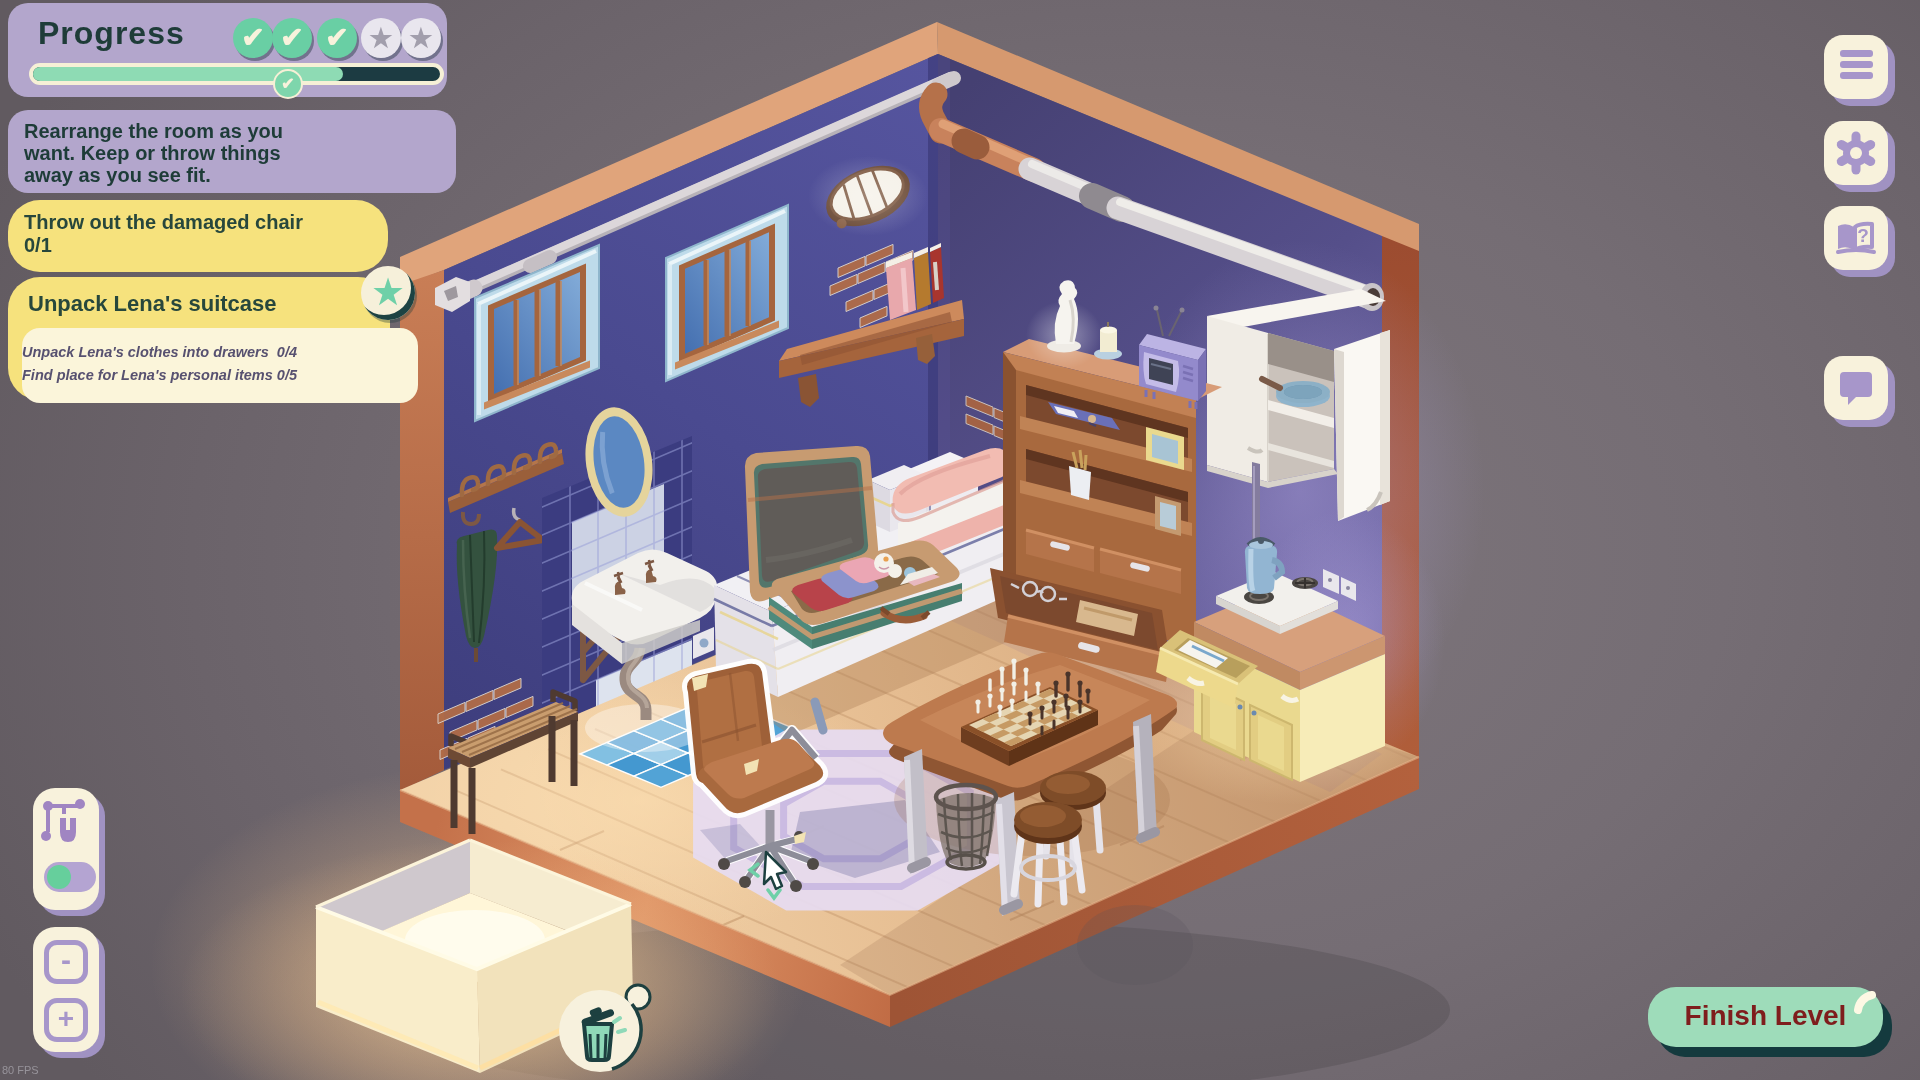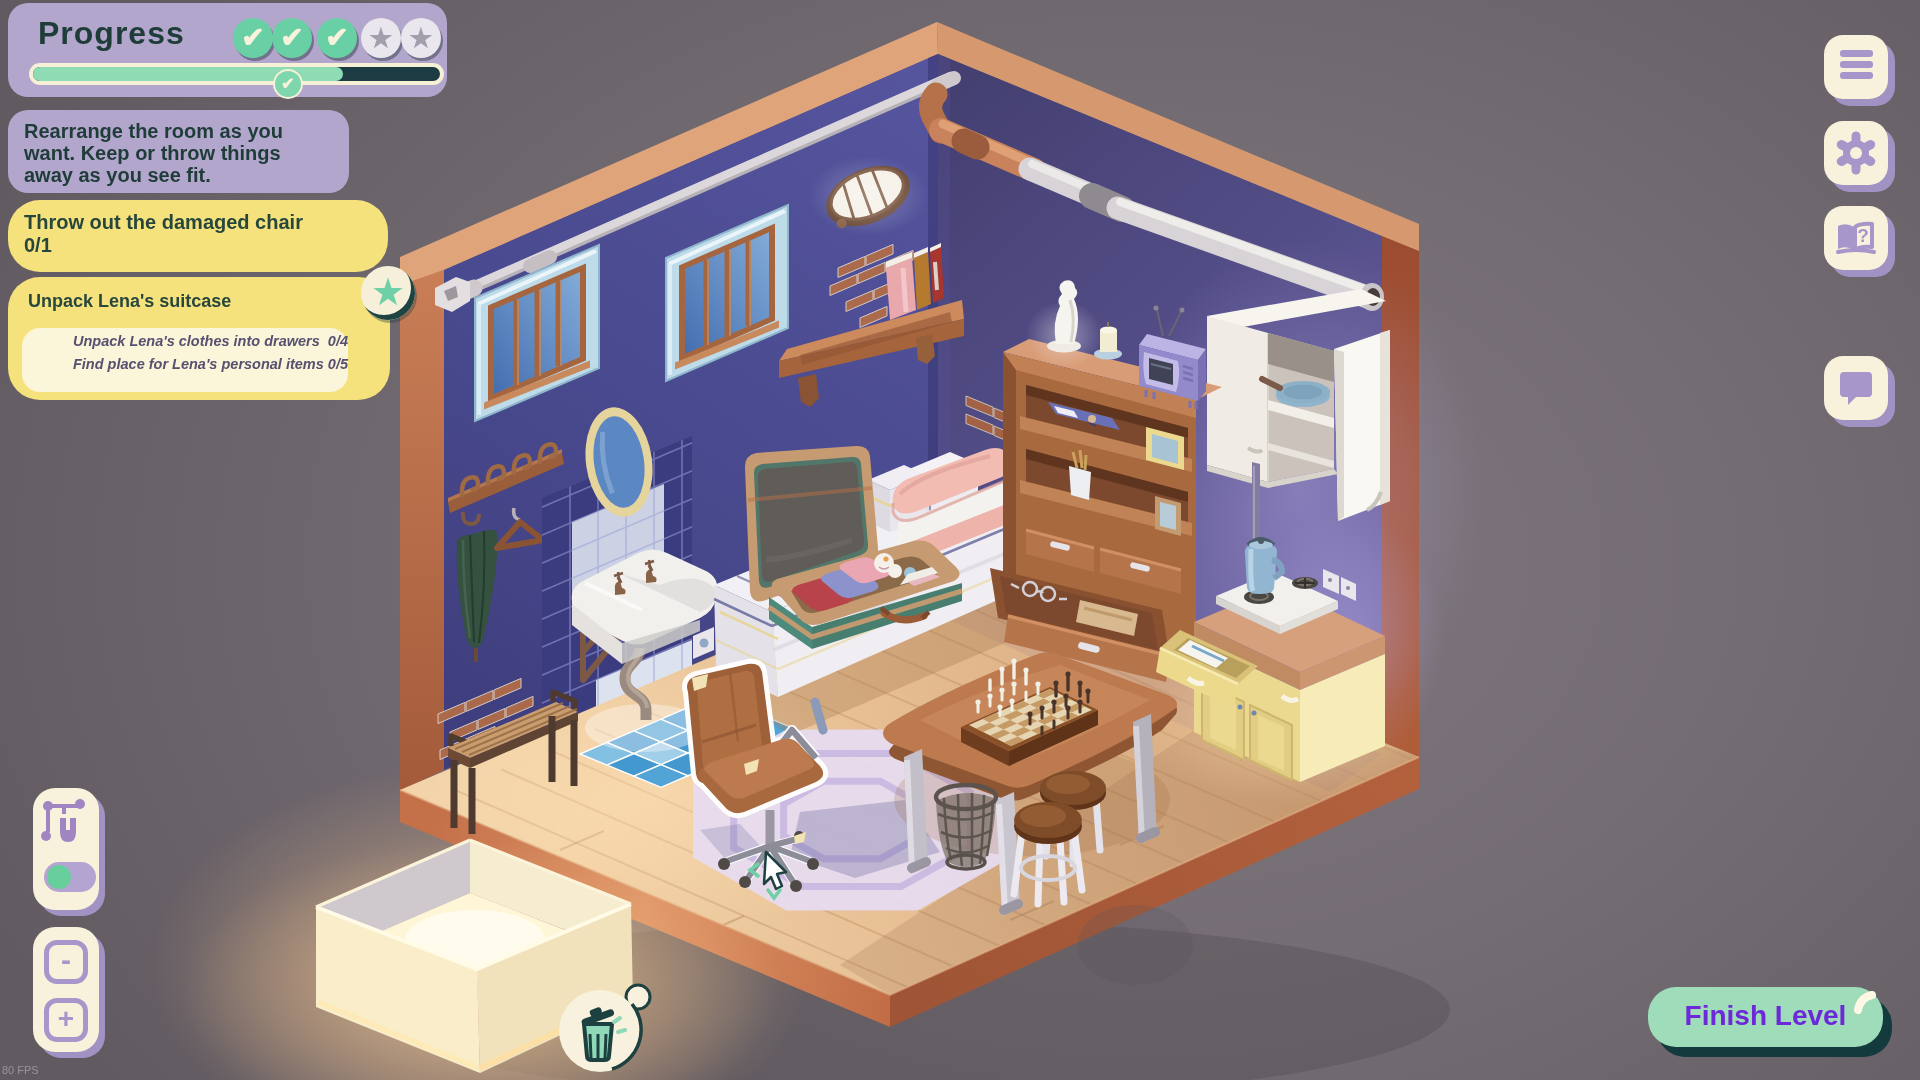--- a/index.html
+++ b/index.html
@@ -775,27 +775,27 @@
 <div style="position:absolute;left:264px;top:15px;width:40px;height:40px;border-radius:50%;background:#69cfa4;box-shadow:2px 3px 0 rgba(35,52,64,0.45);color:#f8f2dc;font-size:28px;font-weight:bold;text-align:center;line-height:40px;">✔</div>
 <div style="position:absolute;left:309px;top:15px;width:40px;height:40px;border-radius:50%;background:#69cfa4;box-shadow:2px 3px 0 rgba(35,52,64,0.45);color:#f8f2dc;font-size:28px;font-weight:bold;text-align:center;line-height:40px;">✔</div>
 <div style="position:absolute;left:353px;top:15px;width:40px;height:40px;border-radius:50%;background:#e9e6ee;box-shadow:2px 3px 0 rgba(35,52,64,0.45);color:#a29eac;font-size:26px;font-weight:bold;text-align:center;line-height:40px;">★</div>
 <div style="position:absolute;left:393px;top:15px;width:40px;height:40px;border-radius:50%;background:#e9e6ee;box-shadow:2px 3px 0 rgba(35,52,64,0.45);color:#a29eac;font-size:26px;font-weight:bold;text-align:center;line-height:40px;">★</div>
 
 <div style="position:absolute;left:21px;top:60px;width:407px;height:14px;background:#1c3b42;border:4px solid #f6f0d6;border-radius:11px;"></div>
 <div style="position:absolute;left:25px;top:64px;width:310px;height:14px;background:#8edbb4;border-radius:7px;"></div>
 <div style="position:absolute;left:265px;top:66px;width:26px;height:26px;background:#7ed6ac;border:2px solid #f6f0d6;border-radius:50%;color:#f8f2dc;font-size:16px;font-weight:bold;text-align:center;line-height:26px;">✔</div>
 </div>
 
-<div class="ui pp" style="left:8px;top:110px;width:341px;height:83px;padding:10px 16px;font-size:20px;font-weight:bold;line-height:22px;">Rearrange the room as you<br>want. Keep or throw things<br>away as you see fit.</div>
+<div class="ui pp" style="left:8px;top:110px;width:448px;height:83px;padding:10px 16px;font-size:20px;font-weight:bold;line-height:22px;">Rearrange the room as you<br>want. Keep or throw things<br>away as you see fit.</div>
 
 <div class="ui yp" style="left:8px;top:200px;width:380px;height:72px;padding:11px 16px;font-size:20px;font-weight:bold;line-height:23px;">Throw out the damaged chair<br>0/1</div>
 
 <div class="ui yp" style="left:8px;top:277px;width:382px;height:123px;">
-<div style="position:absolute;left:20px;top:14px;font-size:18px;font-weight:bold;">Unpack Lena's suitcase</div>
-<div style="position:absolute;left:14px;top:51px;width:326px;height:62px;background:#fbf5da;border-radius:18px;color:#575170;font-style:italic;font-weight:bold;font-size:14.5px;text-align:right;padding-top:2px;line-height:23px;">Unpack Lena's clothes into drawers&nbsp;&nbsp;0/4<br>Find place for Lena's personal items 0/5</div>
+<div style="position:absolute;left:20px;top:14px;font-size:22px;font-weight:bold;">Unpack Lena's suitcase</div>
+<div style="position:absolute;left:14px;top:51px;width:396px;height:62px;background:#fbf5da;border-radius:18px;color:#575170;font-style:italic;font-weight:bold;font-size:14.5px;text-align:left;padding-top:13px;line-height:23px;">Unpack Lena's clothes into drawers&nbsp;&nbsp;0/4<br>Find place for Lena's personal items 0/5</div>
 </div>
 
 <div class="ui" style="left:361px;top:266px;width:54px;height:54px;border-radius:50%;background:#f6f0da;box-shadow:inset -4px -5px 0 #1d4343, 2px 3px 0 rgba(25,55,55,0.35);color:#6fd0a8;font-size:38px;text-align:center;line-height:52px;">★</div>
 
 <div class="btn" style="left:1824px;top:35px;">
 <div style="position:absolute;left:16px;top:15px;width:33px;height:7px;border-radius:3px;background:#a796ca;box-shadow:0 11px 0 #a796ca,0 22px 0 #a796ca;"></div>
 </div>
 
 <div class="btn" style="left:1824px;top:121px;">
 <svg width="64" height="64" viewBox="0 0 64 64">
@@ -837,18 +837,18 @@
 
 <div style="position:absolute;left:11px;top:74px;width:52px;height:30px;background:#b4a4d2;border-radius:15px;"></div>
 <div style="position:absolute;left:14px;top:77px;width:24px;height:24px;background:#66cf9c;border-radius:50%;"></div>
 </div>
 
 <div class="ui" style="left:33px;top:927px;width:66px;height:125px;background:#f8f2dc;border-radius:22px;box-shadow:6px 6px 0 #a092c2;">
 <div style="position:absolute;left:11px;top:13px;width:34px;height:34px;border:5px solid #a796ca;border-radius:13px;color:#a796ca;font-size:30px;font-weight:bold;text-align:center;line-height:30px;">-</div>
 <div style="position:absolute;left:11px;top:71px;width:34px;height:34px;border:5px solid #a796ca;border-radius:13px;color:#a796ca;font-size:28px;font-weight:bold;text-align:center;line-height:32px;">+</div>
 </div>
 
-<div class="ui" style="left:1648px;top:987px;width:235px;height:60px;background:#9edcba;border-radius:28px;box-shadow:9px 10px 0 #143a3e;color:#6d28d9;font-size:28px;font-weight:bold;text-align:center;line-height:58px;">Finish Level</div>
+<div class="ui" style="left:1648px;top:987px;width:235px;height:60px;background:#9edcba;border-radius:28px;box-shadow:9px 10px 0 #143a3e;color:#7f1d1d;font-size:28px;font-weight:bold;text-align:center;line-height:58px;">Finish Level</div>
 <svg width="40" height="30" viewBox="0 0 40 30" style="position:absolute;left:1848px;top:988px;">
       <path d="M10,22 Q12,10 24,7" stroke="#fdf8e4" stroke-width="8" fill="none" stroke-linecap="round"></path>
     </svg>
 
 <div class="ui" style="left:2px;top:1064px;font-size:11px;color:#97939a;">80 FPS</div>
 </div>
 </body></html>

